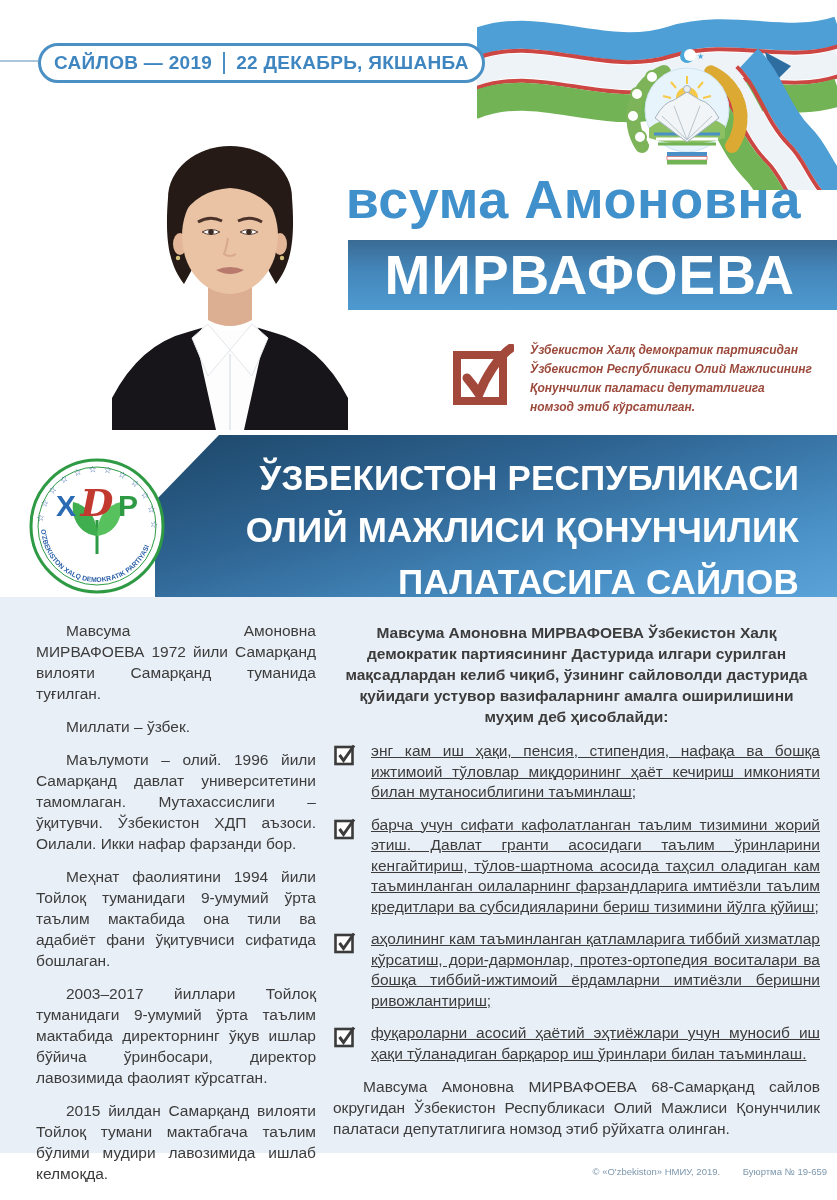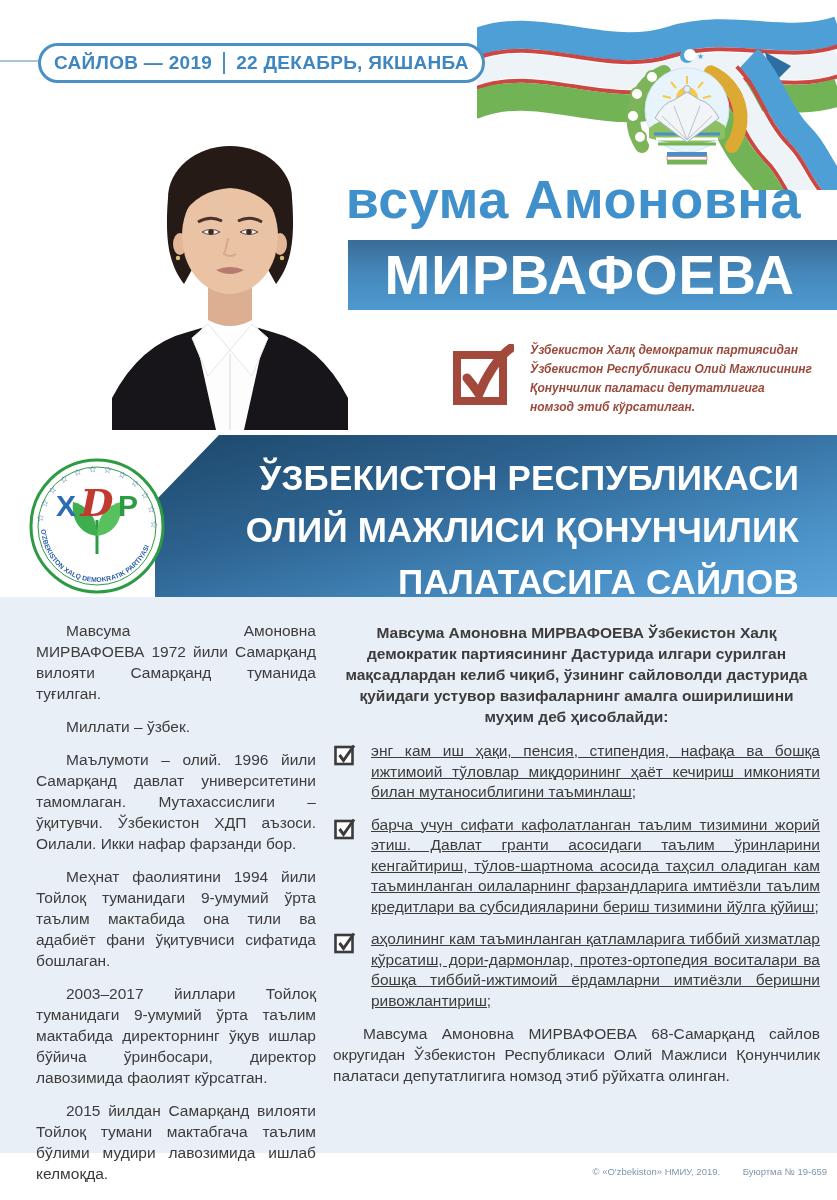--- a/index.html
+++ b/index.html
@@ -229,20 +229,27 @@
     </div>
 
     <div class="point">
       <svg width="24" height="24" viewBox="0 0 24 24">
         <rect x="2.5" y="5" width="17" height="17" fill="#ffffff" stroke="#3b3b3b" stroke-width="2.6"></rect>
         <path d="M6.5,13 L10.5,18.5 L21,3.5" fill="none" stroke="#3b3b3b" stroke-width="3"></path>
       </svg>
       <p>аҳолининг кам таъминланган қатламларига тиббий хизматлар кўрсатиш, дори-дармонлар, протез-ортопедия воситалари ва бошқа тиббий-ижтимоий ёрдамларни имтиёзли беришни ривожлантириш;</p>
     </div>
 
+    <div class="point">
+      <svg width="24" height="24" viewBox="0 0 24 24">
+        <rect x="2.5" y="5" width="17" height="17" fill="#ffffff" stroke="#3b3b3b" stroke-width="2.6"></rect>
+        <path d="M6.5,13 L10.5,18.5 L21,3.5" fill="none" stroke="#3b3b3b" stroke-width="3"></path>
+      </svg>
+      <p>фуқароларни асосий ҳаётий эҳтиёжлари учун муносиб иш ҳақи тўланадиган барқарор иш ўринлари билан таъминлаш.</p>
+    </div>
 
     <p class="closing">Мавсума Амоновна МИРВАФОЕВА 68-Самарқанд сайлов округидан Ўзбекистон Республикаси Олий Мажлиси Қонунчилик палатаси депутатлигига номзод этиб рўйхатга олинган.</p>
   </div>
 
   <div class="footer">
     <span>© «O'zbekiston» НМИУ, 2019.</span>
     <span class="order">Буюртма № 19-659</span>
   </div>
 
 </div>

